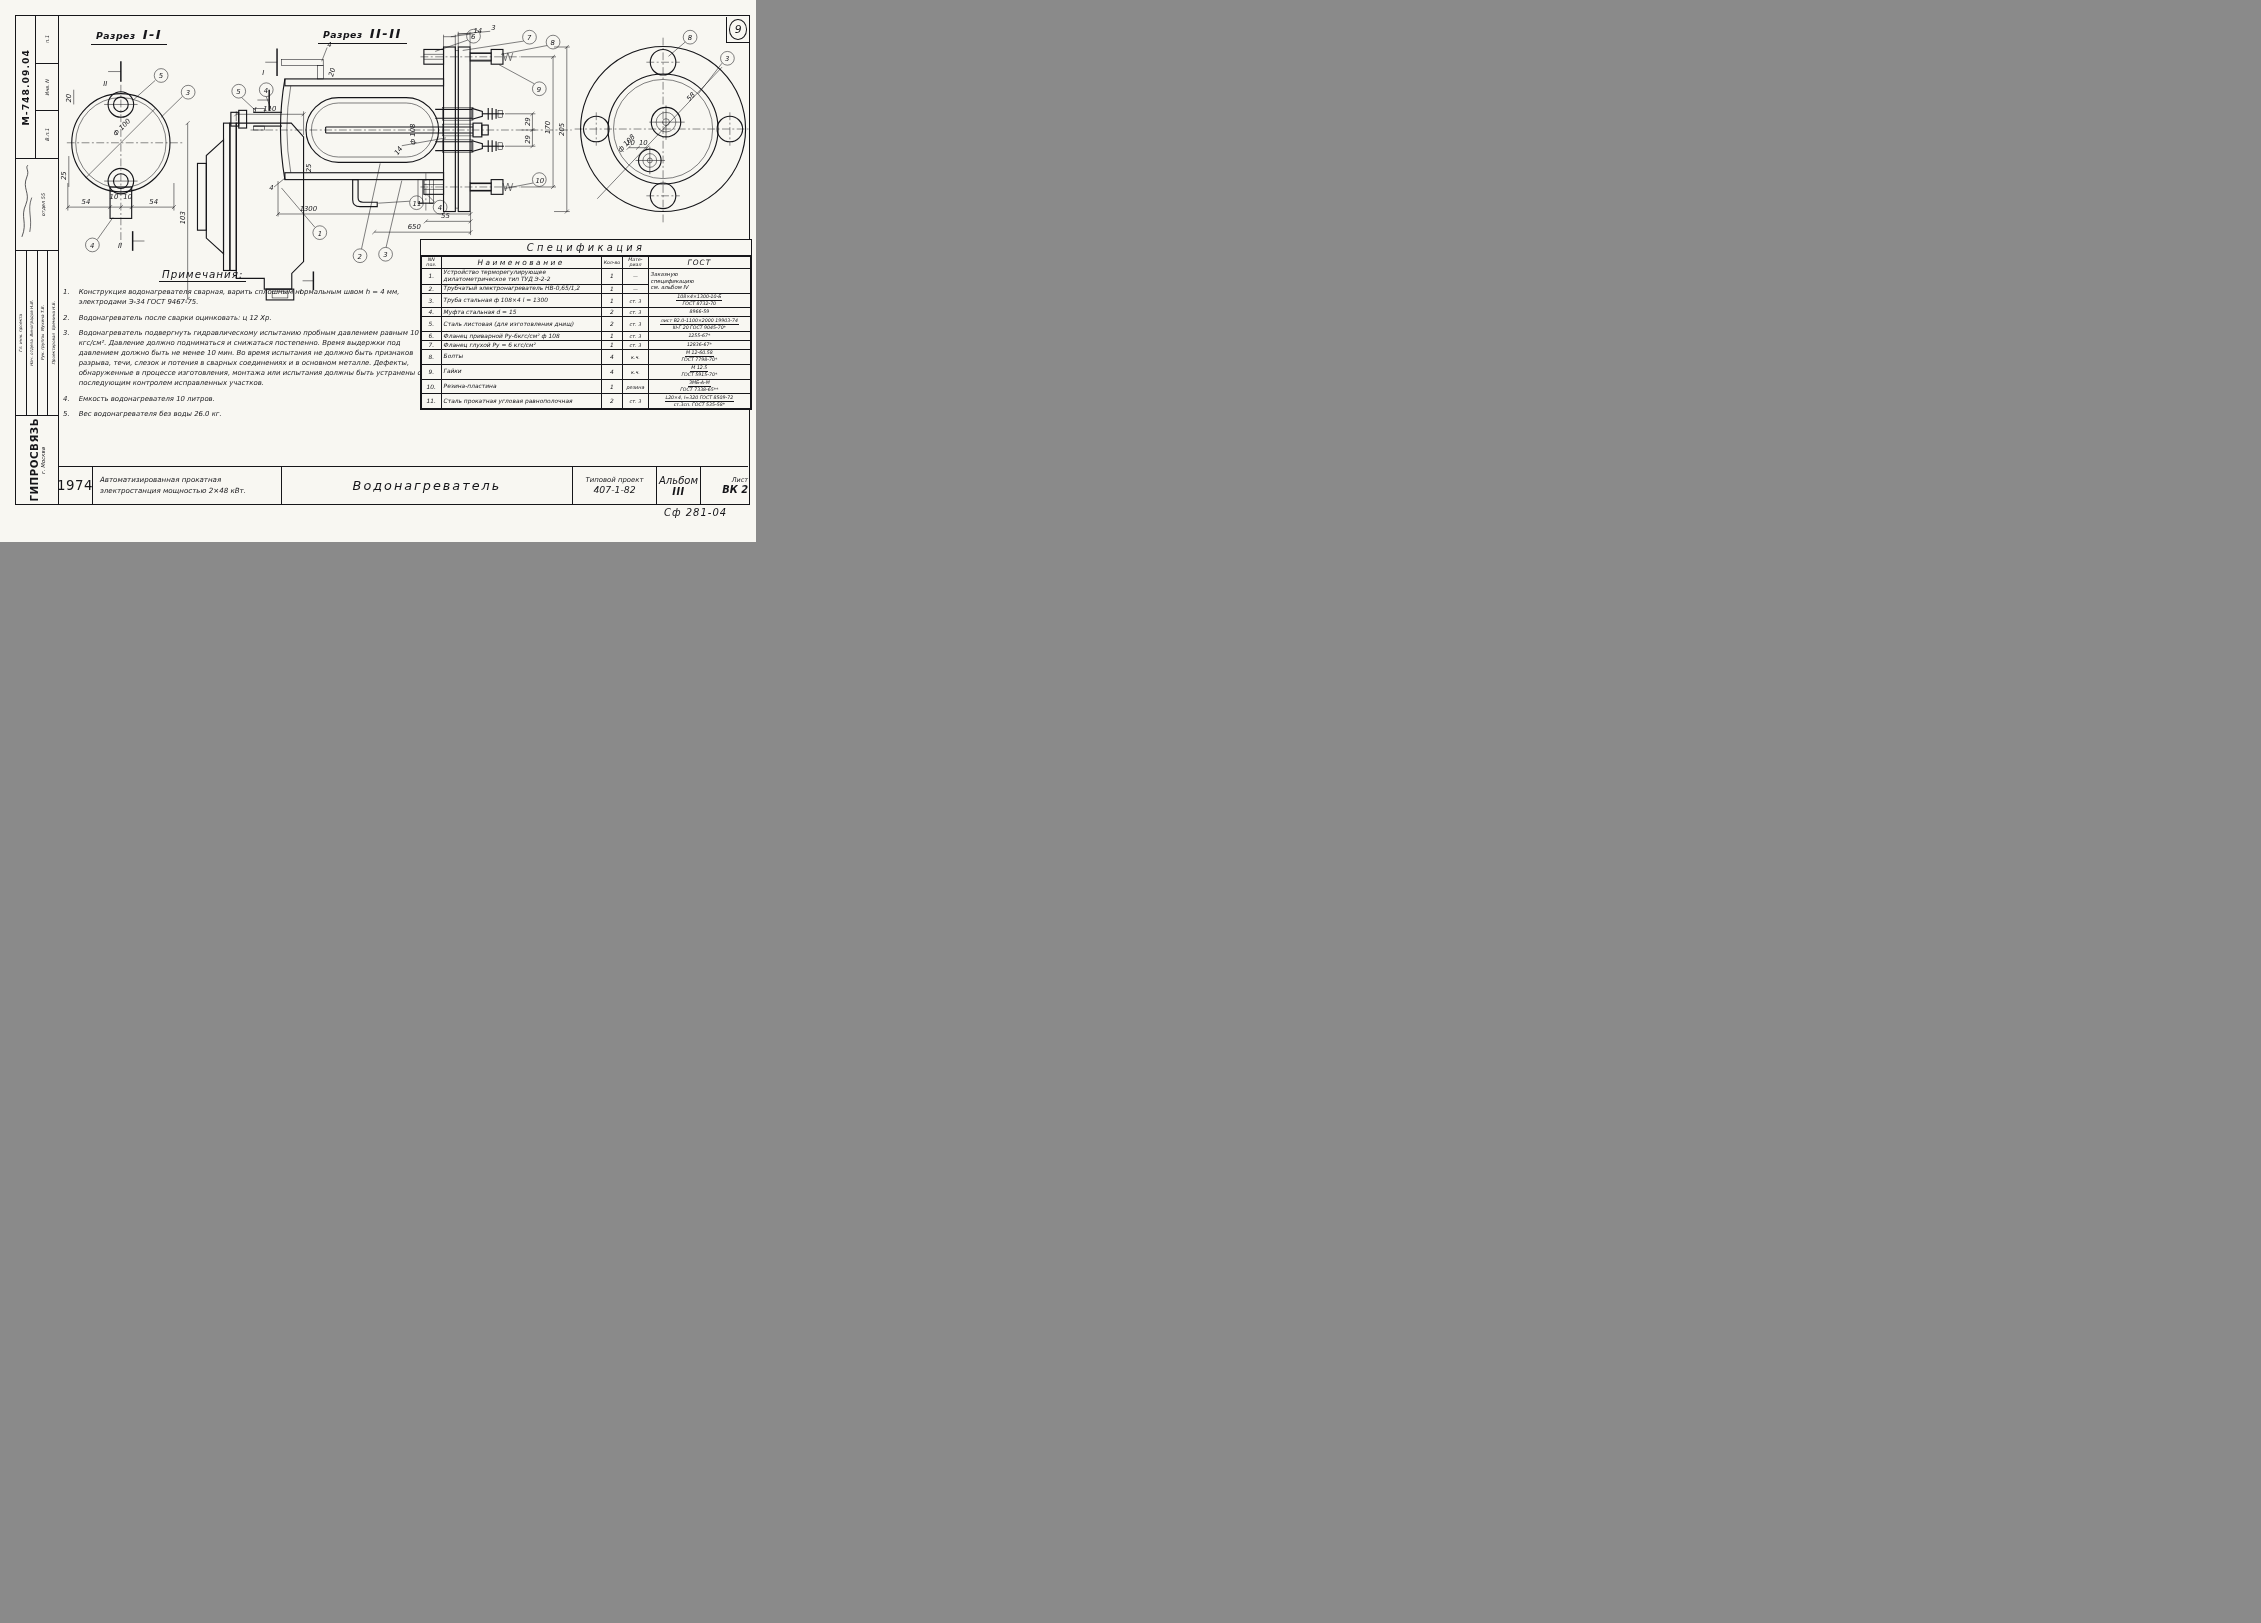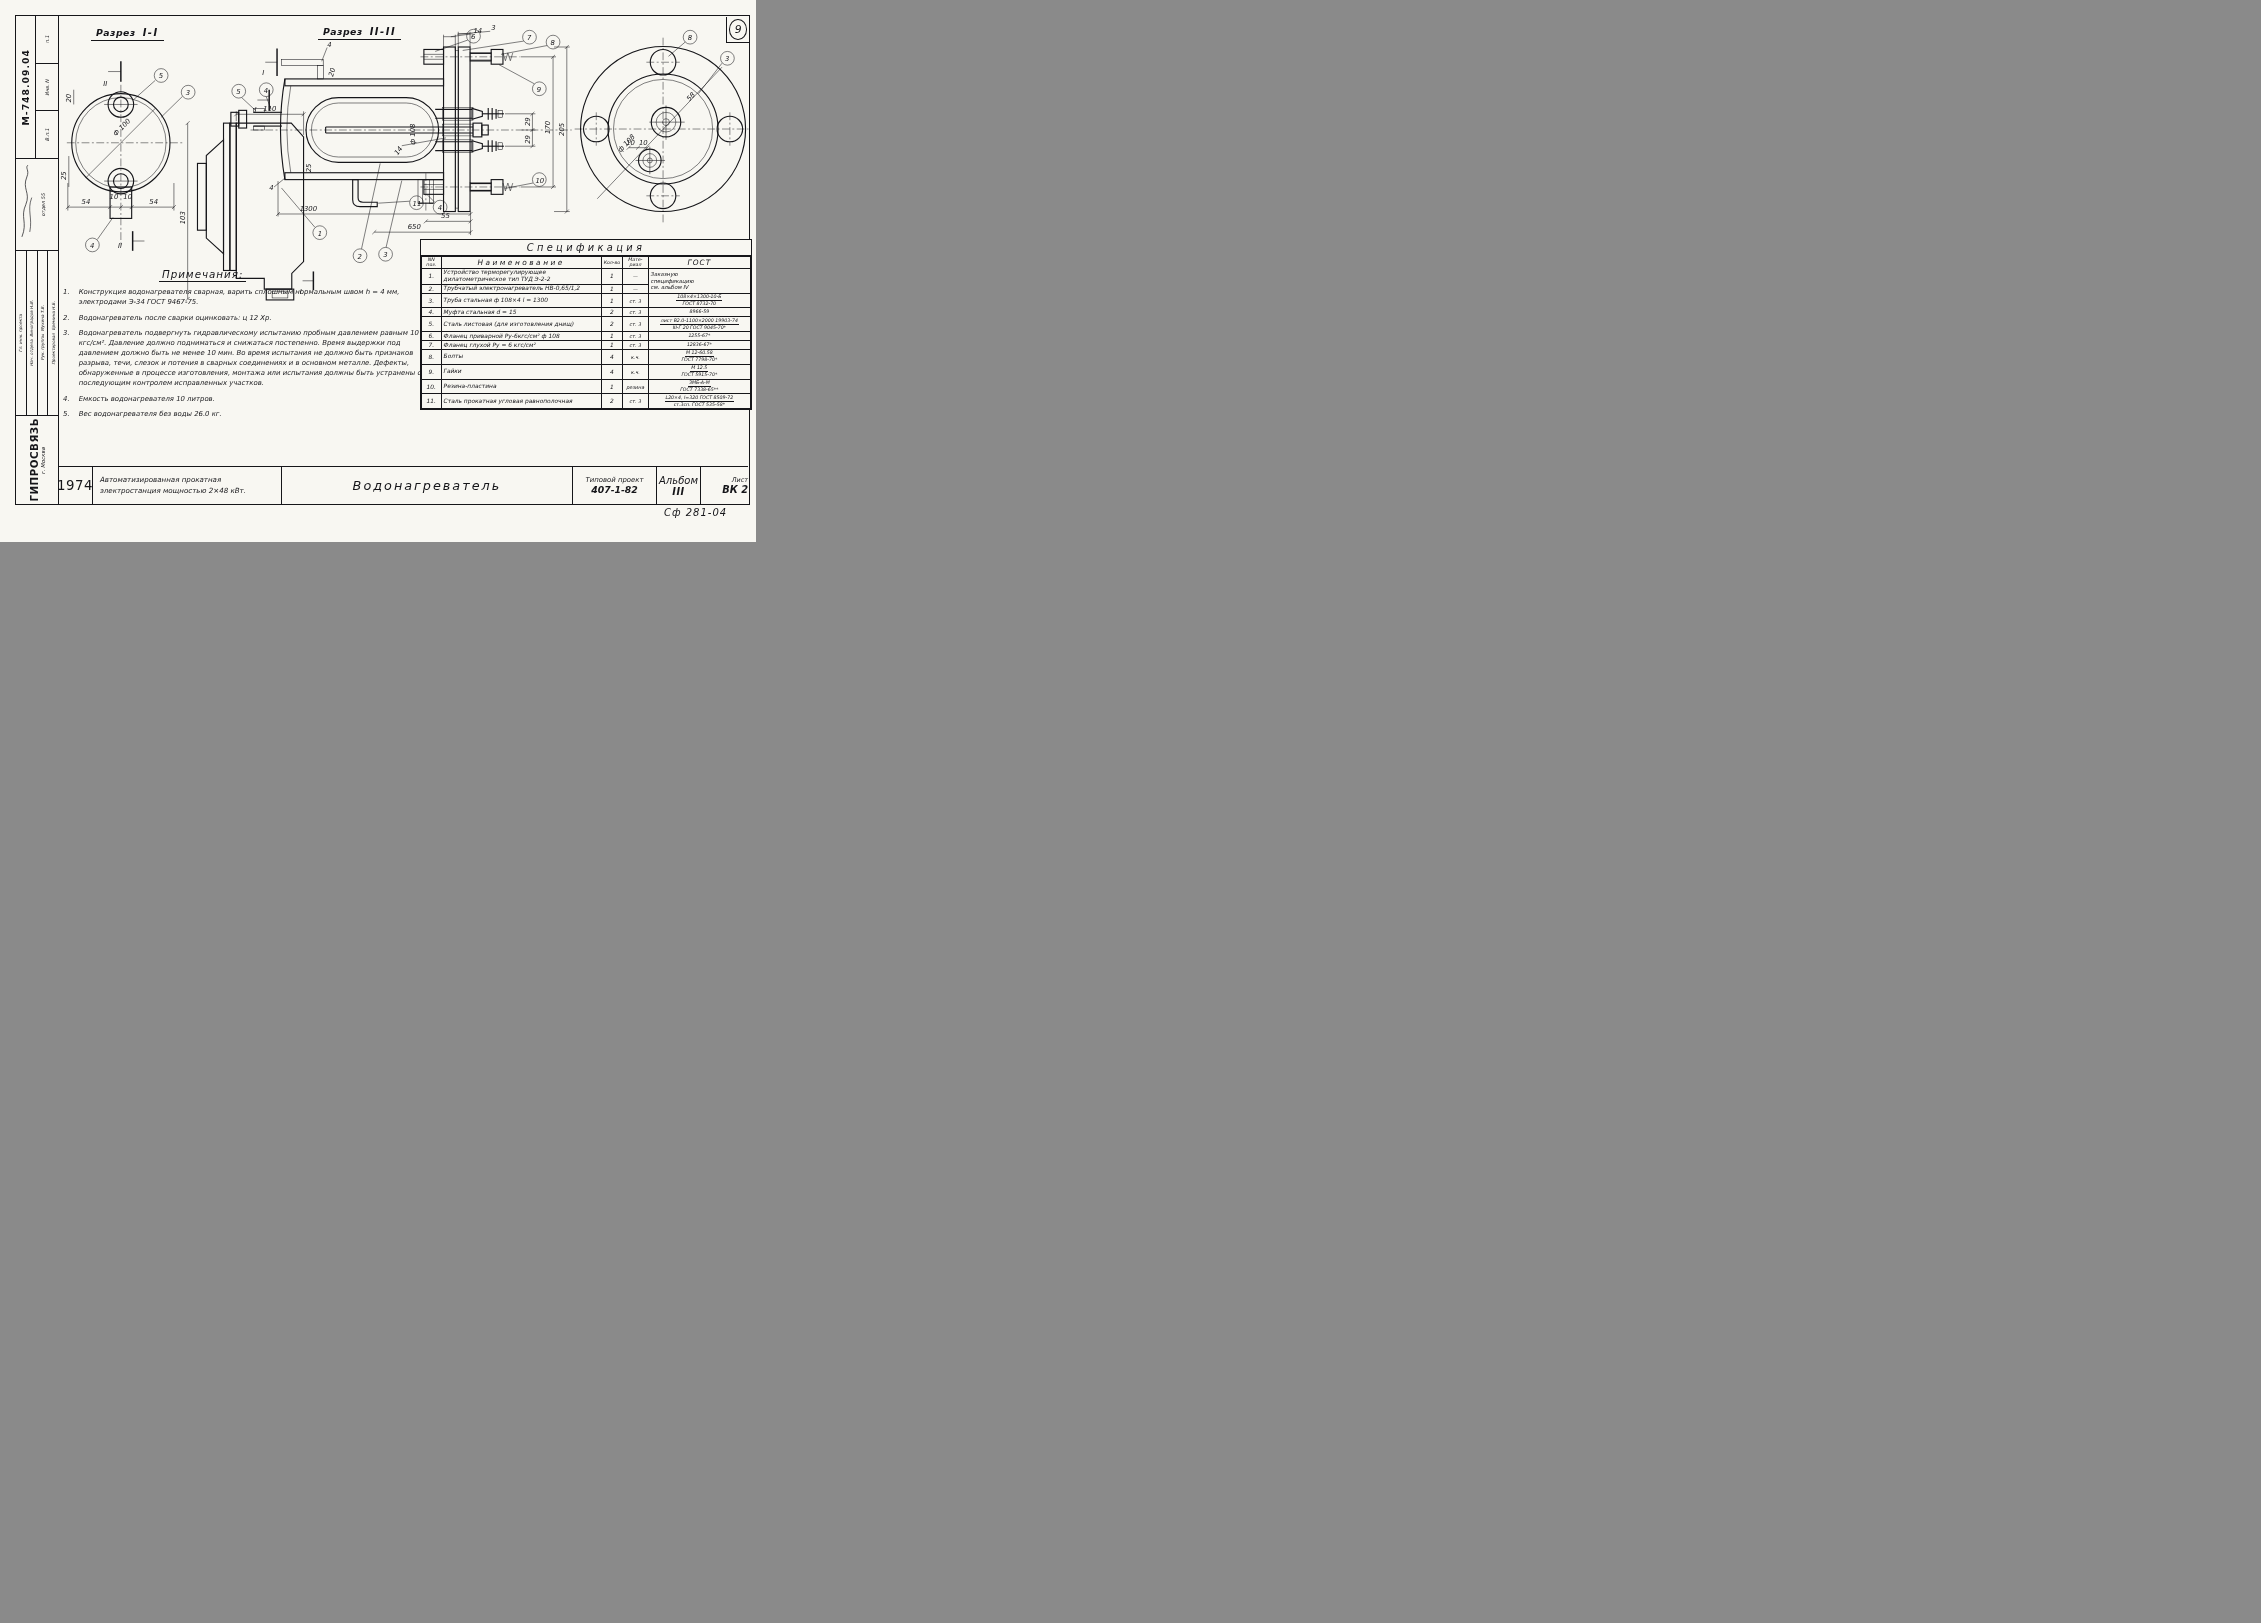--- a/index.html
+++ b/index.html
@@ -28,21 +28,21 @@
   
   .draw{position:absolute;left:58px;top:16px;}
   .draw line,.draw path,.draw rect,.draw circle,.draw ellipse,.draw polygon,.draw polyline{stroke:#16161a;fill:none;}
   .w2{stroke-width:2.3;} .w1{stroke-width:1.1;}
   .cl{stroke-width:1;stroke-dasharray:16 5 4 5;}
   .paper{fill:#f8f7f2;} .hatch{fill:url(#h45);} .dk{fill:#16161a;stroke:none;}
   .draw text{font-family:"DejaVu Sans",sans-serif;font-style:italic;font-size:14px;fill:#16161a;stroke:none;}
   .ts{font-size:11px;} .tb{font-size:15px;}
   .vh{position:absolute;font-style:italic;font-weight:bold;font-size:9.3px;
       border-bottom:1.2px solid #16161a;padding:0 4.9px 1.5px;letter-spacing:0.5px;}
-  .vh .num{font-size:10px;letter-spacing:1.5px;margin-left:6.9px;}
+  .vh .num{font-size:13px;letter-spacing:1.5px;margin-left:6.9px;}
   
   .notes{position:absolute;left:63px;top:268px;width:364px;}
   .notes-h{margin-left:96px;width:max-content;font-size:10.3px;font-weight:normal;font-style:italic;
            border-bottom:1.5px solid #16161a;padding:0 2.9px 1px;letter-spacing:1px;}
   .note{display:flex;gap:5.9px;font-style:italic;font-size:6.9px;line-height:10px;margin-top:5.4px;}
   .note .n{width:9.8px;flex:none;}
   
   .spec{position:absolute;left:420px;top:239px;width:330px;border:1.5px solid #16161a;background:#f8f7f2;}
   .spec-title{text-align:center;font-style:italic;font-size:9.8px;letter-spacing:3.4px;padding:1.5px 0 2px;
               border-bottom:1.5px solid #16161a;}
@@ -61,21 +61,21 @@
   .merged{font-size:5.4px;line-height:6.4px;text-align:left;}
   
   .titlebar{position:absolute;left:58px;top:466px;width:690px;height:37px;border-top:1.5px solid #16161a;
             display:flex;}
   .tcell{border-right:1.2px solid #16161a;display:flex;flex-direction:column;align-items:center;justify-content:center;}
   .tcell:last-child{border-right:none;align-items:flex-end;}
   .year{width:34px;font-size:13.3px;letter-spacing:0.5px;}
   .desc{width:181px;font-style:italic;font-size:7.1px;line-height:10.8px;align-items:flex-start;padding-left:6.9px;}
   .bigtitle{flex:1;font-style:italic;font-size:12.8px;letter-spacing:2px;}
   .proj{width:83px;font-style:italic;}
-  .proj .l1{font-size:6.9px;} .proj .l2{font-size:9.3px;font-weight:bold;}
+  .proj .l1{font-size:6.9px;} .proj .l2{font-size:9.3px;font-weight:normal;}
   .alb{width:43px;font-style:italic;} .alb .l1{font-size:10px;} .alb .l2{font-size:9.8px;font-weight:bold;letter-spacing:0.5px;}
   .lst{width:47px;font-style:italic;} .lst .l1{font-size:6.4px;} .lst .l2{font-size:9.8px;font-weight:bold;}
   .doccode{position:absolute;left:664px;top:507px;font-style:italic;font-size:10px;letter-spacing:1px;}
   .corner-num{position:absolute;left:726px;top:16.7px;width:22.6px;height:25.5px;border:1.2px solid #16161a;
               border-top:none;border-right:none;display:flex;align-items:center;justify-content:center;}
   .corner-num span{display:flex;align-items:center;justify-content:center;width:15.7px;height:18.7px;
                    border:1px solid #16161a;border-radius:50%;font-size:10.8px;font-style:italic;}
 </style>
 </head>
 <body>

